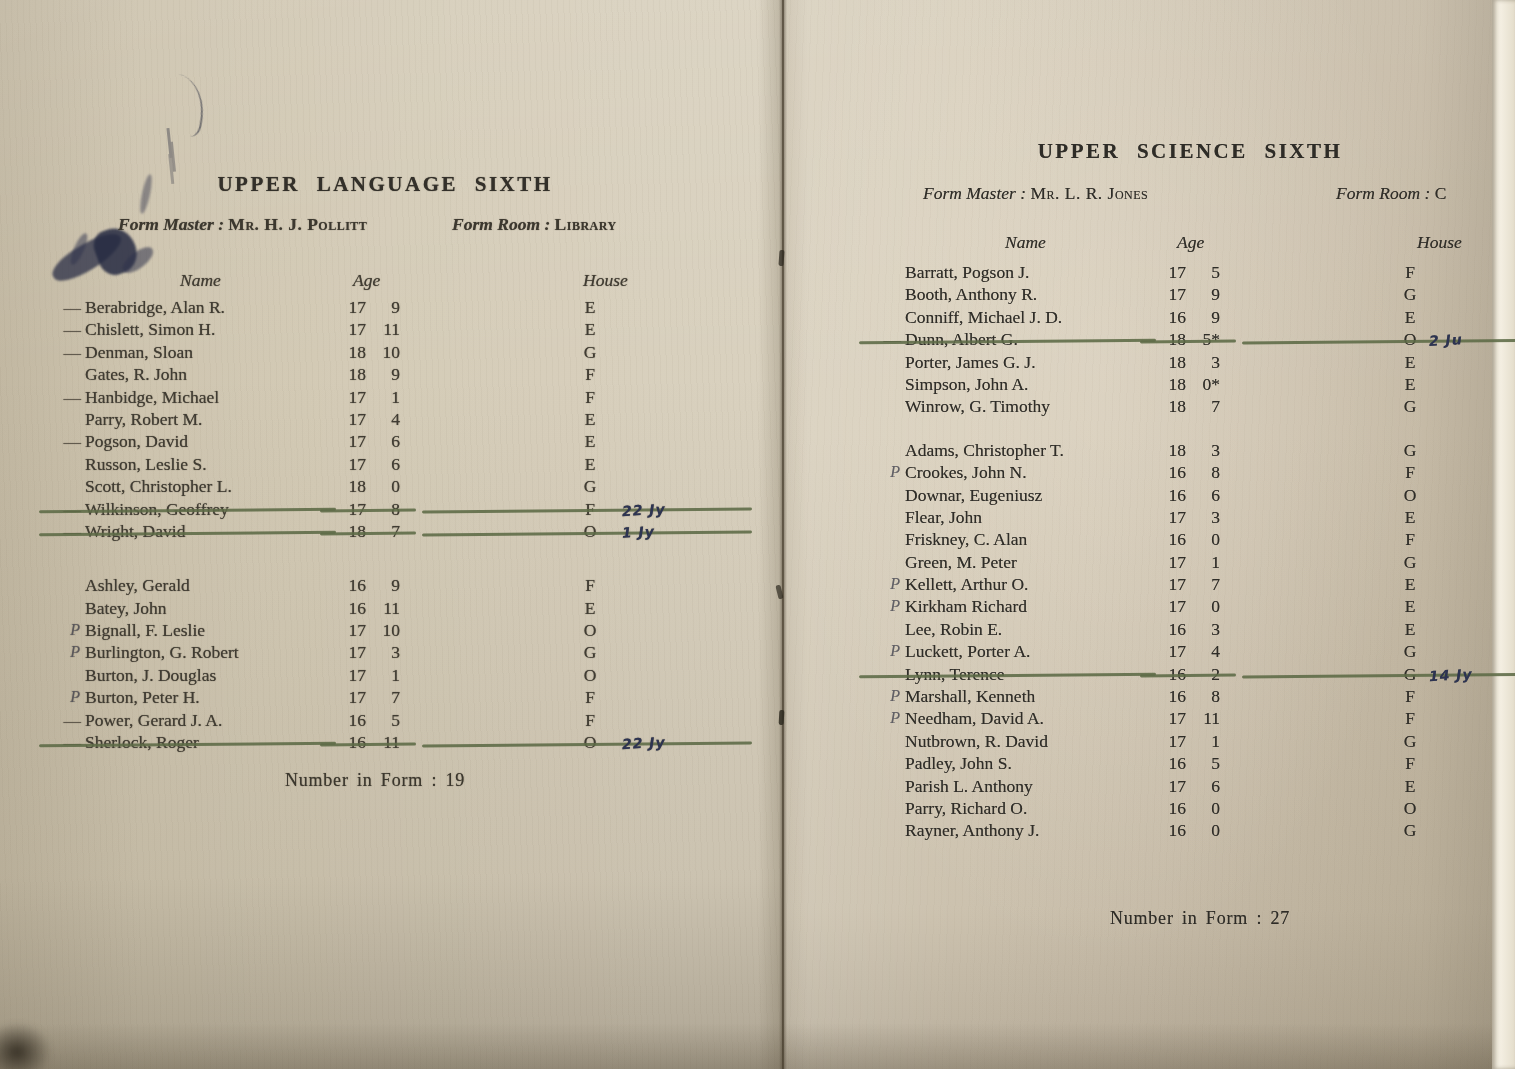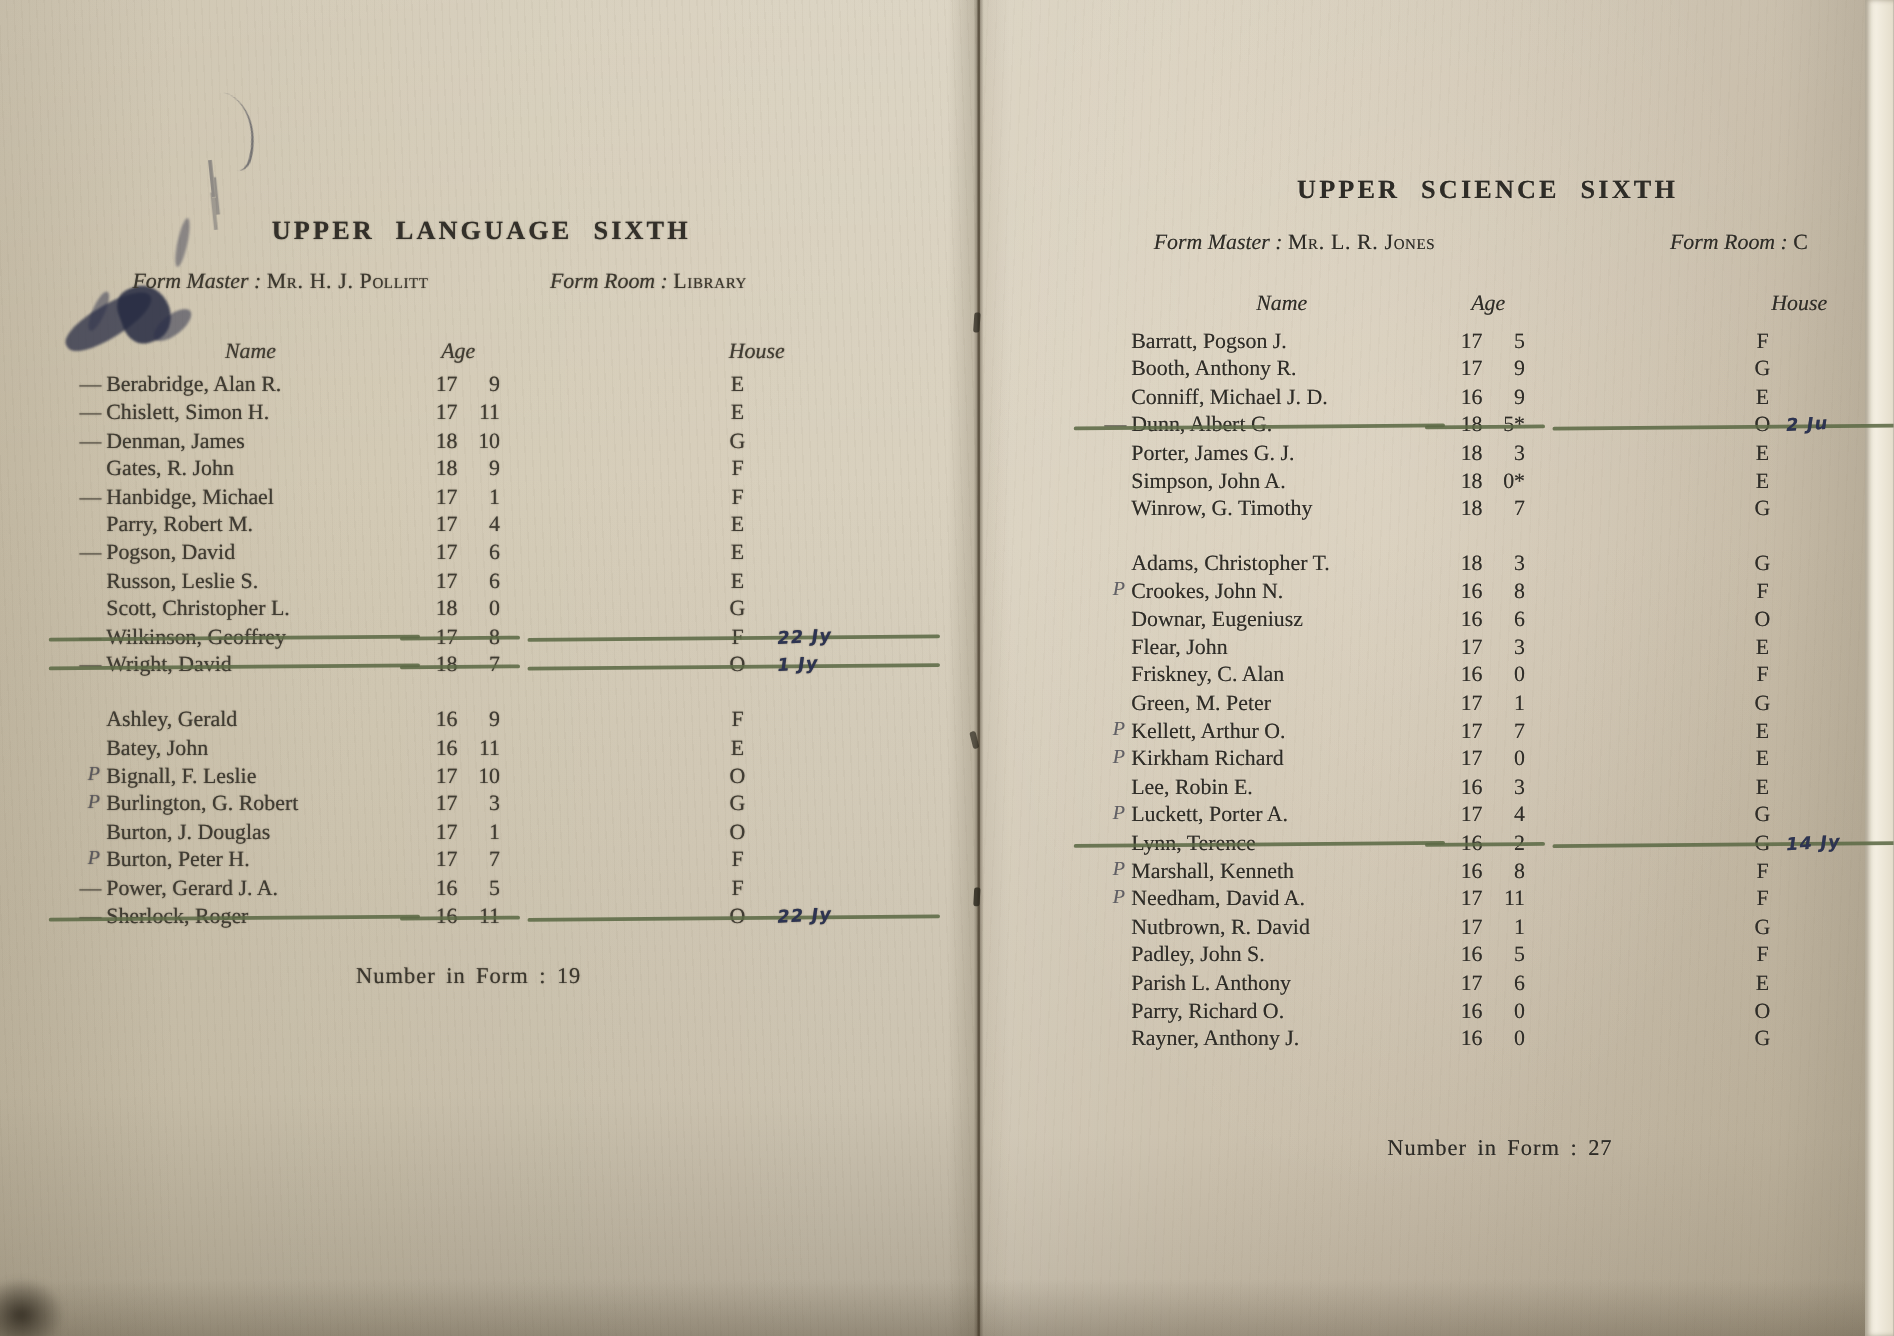--- a/index.html
+++ b/index.html
@@ -45,38 +45,38 @@
   .ink.b5{left:142px;top:174px;width:8px;height:40px;background:rgba(50,54,76,0.45);border-radius:50%;transform:rotate(12deg);}
   .scribble{position:absolute;left:162px;top:76px;width:42px;height:58px;border:0;
     border-right:2.5px solid rgba(42,46,62,0.55);border-radius:0 80% 20% 0;transform:rotate(14deg);filter:blur(.4px);}
   .scribble2{position:absolute;left:168px;top:128px;width:3px;height:30px;background:rgba(42,46,62,0.4);transform:rotate(-6deg);filter:blur(.6px);
     box-shadow:2px 14px 0 rgba(42,46,62,0.35), -1px 26px 0 rgba(42,46,62,0.3);}
   
   .title{position:absolute;text-align:center;font-weight:bold;font-size:21px;letter-spacing:2.5px;word-spacing:9px;color:#33302a;}
   .t-left{left:0;top:172px;width:770px;text-shadow:0 0 1px rgba(62,56,44,0.85);}
   .t-right{left:870px;top:139px;width:640px;color:#2e2c27;text-shadow:0 0 .4px rgba(46,44,39,0.6);}
   .formline{position:absolute;font-size:17.5px;color:#3c382f;}
-  .fl-left{left:106px;top:214px;width:640px;text-shadow:0 0 1px rgba(70,64,50,0.8);}
+  .fl-left{left:118px;top:214px;width:640px;text-shadow:0 0 1px rgba(70,64,50,0.8);font-weight:bold;}
   .fl-right{left:923px;top:183px;width:570px;color:#2f2d28;text-shadow:0 0 .4px rgba(47,45,40,0.55);}
   .fl-label{font-style:italic;}
   .fl-value{font-variant:small-caps;letter-spacing:.5px;}
   .fl-room{position:absolute;}
   .fl-left .fl-room{left:334px;}
   .fl-right .fl-room{left:413px;}
   
   .tbl{position:absolute;font-size:17.5px;}
   .tbl-left{left:85px;top:270px;width:640px;color:#403c33;text-shadow:0 0 1px rgba(70,63,49,0.85);}
   .tbl-right{left:905px;top:232px;width:610px;color:#2f2d28;text-shadow:0 0 .4px rgba(47,45,40,0.55);}
   .thead{position:relative;height:26px;font-style:italic;}
   .tbl-right .thead{height:29px;}
   .th{position:absolute;top:0;}
   .tbl-left .th-name{left:95px;} .tbl-left .th-age{left:268px;} .tbl-left .th-house{left:498px;}
   .tbl-right .th-name{left:100px;} .tbl-right .th-age{left:272px;} .tbl-right .th-house{left:512px;}
   .group{position:relative;}
-  .group + .group{margin-top:22px;}
+  .group + .group{margin-top:32px;}
   .tbl-right .group + .group{margin-top:21px;}
   .row{position:relative;height:22.4px;line-height:22.4px;white-space:nowrap;}
   .c-name{display:inline-block;width:245px;position:relative;}
   .c-age{display:inline-block;position:relative;}
   .c-yrs{display:inline-block;width:36px;text-align:right;}
   .c-mos{display:inline-block;width:34px;text-align:right;}
   .c-house{display:inline-block;width:300px;margin-left:40px;text-align:center;position:relative;}
   .mark{position:absolute;top:0;text-align:right;}
   .m-dash{left:-46px;width:42px;color:rgba(72,68,60,0.62);filter:blur(.4px);}
   .m-p{left:-24px;width:19px;color:rgba(80,82,100,0.60);font-style:italic;font-size:16px;}
@@ -130,21 +130,21 @@
   <div class="tbl tbl-left">
     <div class="thead">
       <span class="th th-name">Name</span>
       <span class="th th-age">Age</span>
       <span class="th th-house">House</span>
     </div>
     <div id="left-groups">
         <div class="group">
           <div class="row"><span class="mark m-dash">—</span><span class="c-name">Berabridge, Alan R.</span><span class="c-age"><span class="c-yrs">17</span><span class="c-mos">9</span></span><span class="c-house"><span class="">E</span></span></div>
           <div class="row"><span class="mark m-dash">—</span><span class="c-name">Chislett, Simon H.</span><span class="c-age"><span class="c-yrs">17</span><span class="c-mos">11</span></span><span class="c-house"><span class="">E</span></span></div>
-          <div class="row"><span class="mark m-dash">—</span><span class="c-name">Denman, James</span><span class="c-age"><span class="c-yrs">18</span><span class="c-mos">10</span></span><span class="c-house"><span class="">G</span></span></div>
+          <div class="row"><span class="mark m-dash">—</span><span class="c-name">Denman, Sloan</span><span class="c-age"><span class="c-yrs">18</span><span class="c-mos">10</span></span><span class="c-house"><span class="">G</span></span></div>
           <div class="row"><span class="c-name">Gates, R. John</span><span class="c-age"><span class="c-yrs">18</span><span class="c-mos">9</span></span><span class="c-house"><span class="">F</span></span></div>
           <div class="row"><span class="mark m-dash">—</span><span class="c-name">Hanbidge, Michael</span><span class="c-age"><span class="c-yrs">17</span><span class="c-mos">1</span></span><span class="c-house"><span class="">F</span></span></div>
           <div class="row"><span class="c-name">Parry, Robert M.</span><span class="c-age"><span class="c-yrs">17</span><span class="c-mos">4</span></span><span class="c-house"><span class="">E</span></span></div>
           <div class="row"><span class="mark m-dash">—</span><span class="c-name">Pogson, David</span><span class="c-age"><span class="c-yrs">17</span><span class="c-mos">6</span></span><span class="c-house"><span class="">E</span></span></div>
           <div class="row"><span class="c-name">Russon, Leslie S.</span><span class="c-age"><span class="c-yrs">17</span><span class="c-mos">6</span></span><span class="c-house"><span class="">E</span></span></div>
           <div class="row"><span class="c-name">Scott, Christopher L.</span><span class="c-age"><span class="c-yrs">18</span><span class="c-mos">0</span></span><span class="c-house"><span class="">G</span></span></div>
           <div class="row"><span class="mark m-dash">—</span><span class="c-name sline">Wilkinson, Geoffrey</span><span class="c-age sline"><span class="c-yrs">17</span><span class="c-mos">8</span></span><span class="c-house"><span class="sline">F</span></span><span class="c-note">22 Jy</span></div>
           <div class="row"><span class="mark m-dash">—</span><span class="c-name sline">Wright, David</span><span class="c-age sline"><span class="c-yrs">18</span><span class="c-mos">7</span></span><span class="c-house"><span class="sline">O</span></span><span class="c-note">1 Jy</span></div>
         </div>
         <div class="group">

